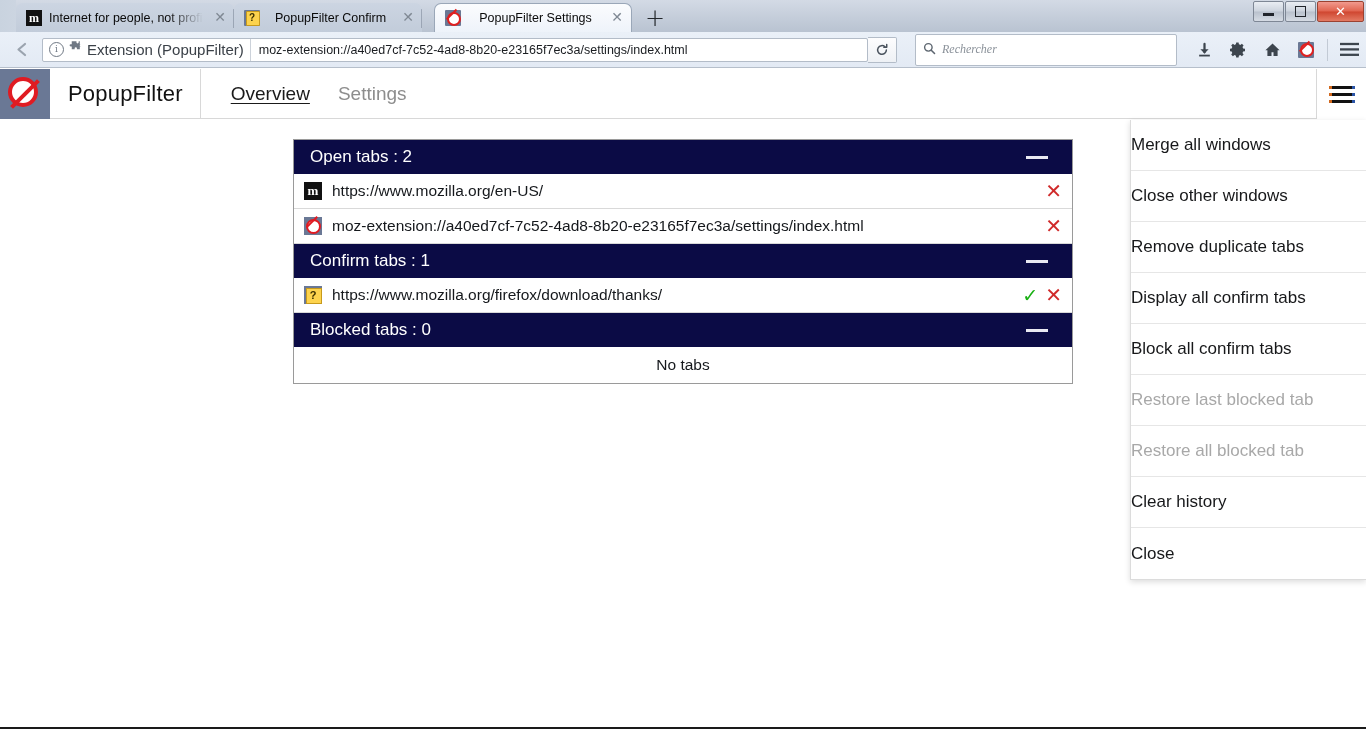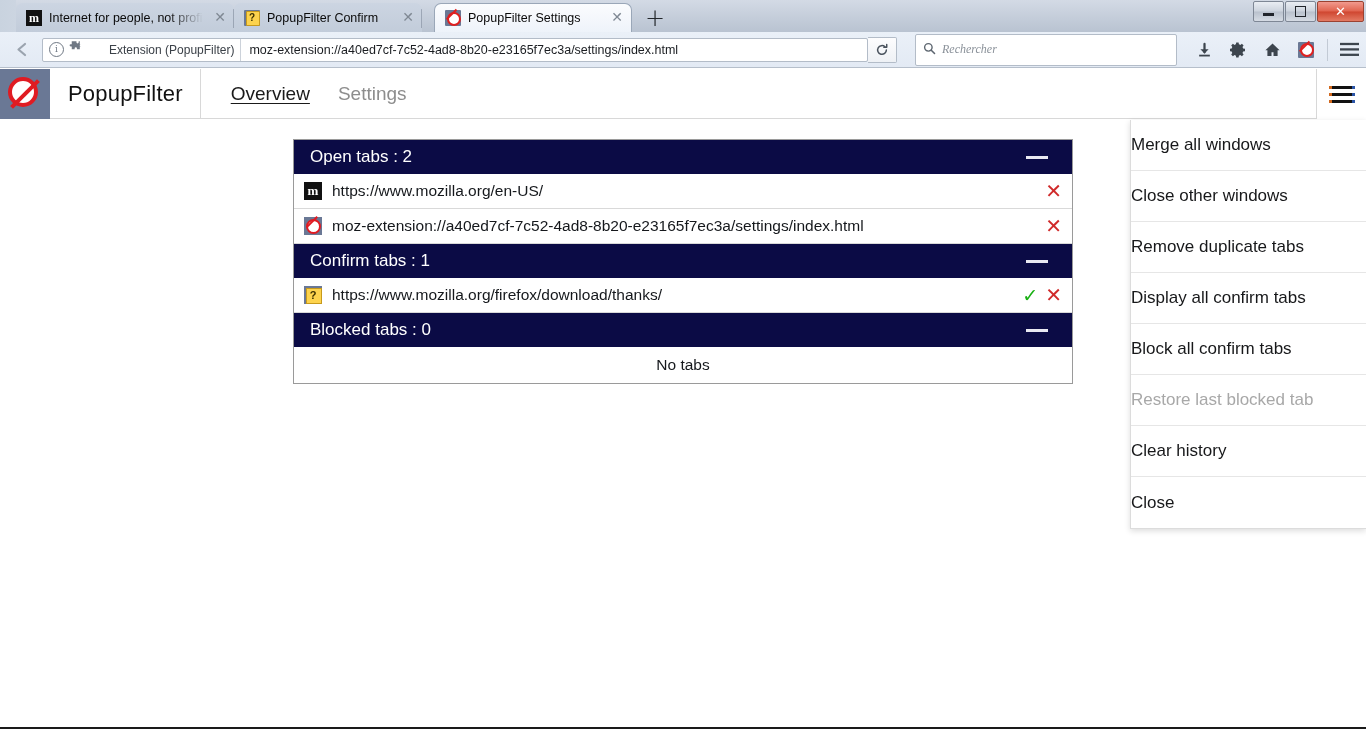--- a/index.html
+++ b/index.html
@@ -44,21 +44,21 @@
     background: linear-gradient(to bottom, #fbfcfe 0%, #eef3fa 100%);
     border: 1px solid #9aa7b8; border-bottom: none;
     z-index: 5;
   }
   .tab .favicon {
     width: 16px; height: 16px; flex: 0 0 16px; margin-right: 7px;
     display:inline-block; position: relative;
   }
   .tab .tab-title {
     flex: 1 1 auto; white-space: nowrap; overflow: hidden;
-    font-size: 12.5px; line-height: 16px;
+    font-size: 12.5px; line-height: 16px; text-align: center;
   }
   .tab.fade .tab-title {
     -webkit-mask-image: linear-gradient(to right, #000 76%, transparent 98%);
             mask-image: linear-gradient(to right, #000 76%, transparent 98%);
   }
   .tab .tab-close {
     flex: 0 0 16px; width: 16px; height: 16px; margin-left: 6px;
     color: #7f8893; font-size: 14px; line-height: 15px; text-align: center;
     font-family: "DejaVu Sans", sans-serif;
   }
@@ -132,21 +132,21 @@
     flex: 1 1 auto; height: 24px; margin: 0 6px 0 6px;
     background:#fff; border:1px solid #b3bcc8; border-radius:2px;
     display:flex; align-items:center; box-sizing:border-box;
     max-width: 842px;
   }
   .id-box { display:flex; align-items:center; padding: 0 6px 0 6px; height:22px;
             border-right:1px solid #ccd2da; }
   .id-info { width:13px;height:13px;border:1.3px solid #6f7884;border-radius:50%;
              font-size:9px;line-height:12px;text-align:center;color:#6f7884;
              font-family:"DejaVu Serif",serif; margin-right:4px;}
-  .id-ext-label { font-size:12px; color:#3b4148; white-space:nowrap;margin-left:22px;}
+  .id-ext-label { font-size:15px; color:#3b4148; white-space:nowrap;}
   .puzzle { margin-right:4px; }
   .url-text { padding-left:8px; font-size:12.5px; color:#1a1d21; white-space:nowrap;
               overflow:hidden; }
   .reload {
     width:28px;height:24px; border:1px solid #b3bcc8; border-left:none; border-radius:0 2px 2px 0;
     margin-left:-6px;
     background: linear-gradient(to bottom,#fdfdfe,#eef1f5);
     display:flex;align-items:center;justify-content:center; color:#49525d; font-size:14px;
     font-family:"DejaVu Sans",sans-serif;
   }
@@ -459,19 +459,20 @@
         </div>
         <div class="empty-row">No tabs</div>
       </div>
     <div class="menu" id="menu-host">
         <div class="menu-item">Merge all windows</div>
         <div class="menu-item">Close other windows</div>
         <div class="menu-item">Remove duplicate tabs</div>
         <div class="menu-item">Display all confirm tabs</div>
         <div class="menu-item">Block all confirm tabs</div>
         <div class="menu-item disabled">Restore last blocked tab</div>
+        <div class="menu-item disabled">Restore all blocked tab</div>
         <div class="menu-item">Clear history</div>
         <div class="menu-item">Close</div>
       </div>
   </div>
 
   <div class="bottom-rule"></div>
 </div>
 
 </body></html>

